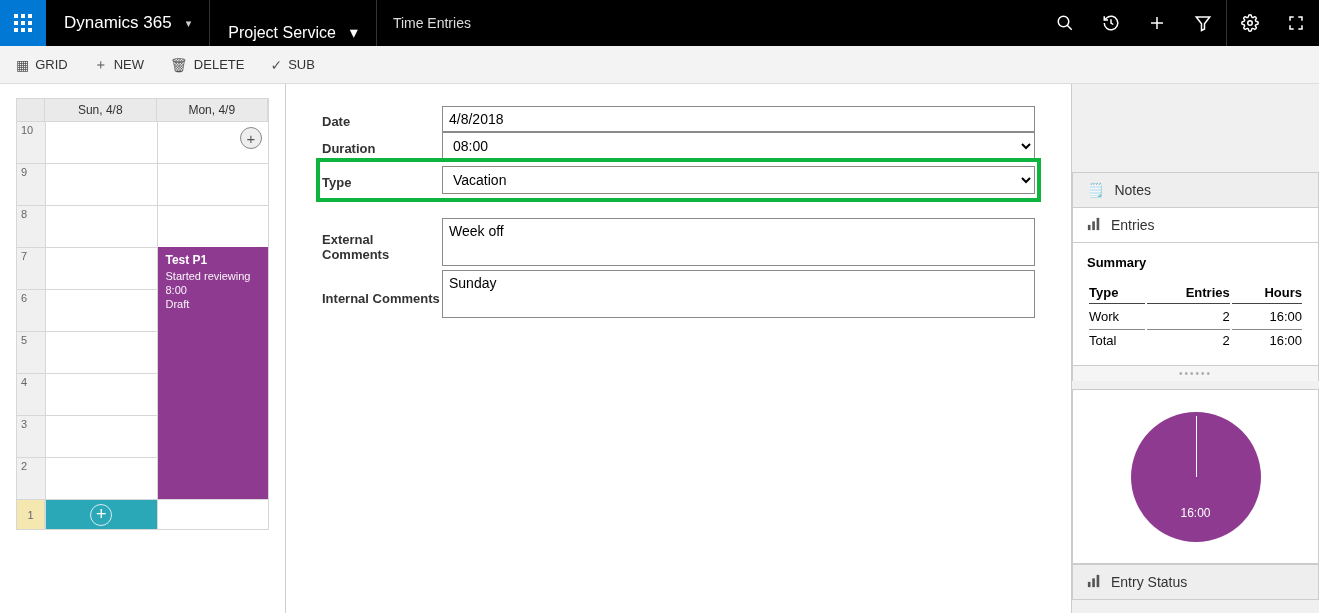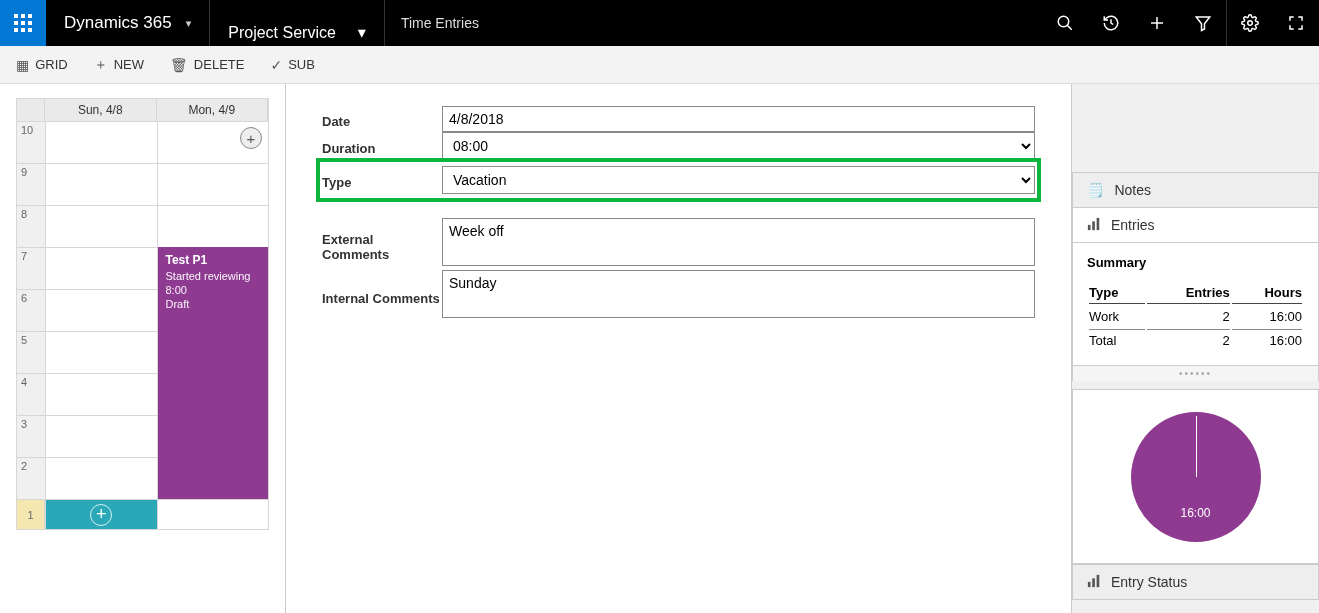--- a/index.html
+++ b/index.html
@@ -4,21 +4,21 @@
 <style>
 * { box-sizing: border-box; margin: 0; padding: 0; font-family: "Segoe UI", Arial, sans-serif; }
 html, body { width: 1319px; height: 613px; overflow: hidden; background: #fff; }
 
 
 .topbar { height: 46px; background: #000; color: #fff; display: flex; align-items: center; }
 .waffle { width: 46px; height: 46px; background: #0078d4; display: flex; align-items: center; justify-content: center; }
 .waffle svg { width: 18px; height: 18px; }
 .brand { padding: 0 18px; font-size: 17px; display: flex; align-items: center; gap: 14px; }
 .brand .chev { font-size: 11px; color: #ccc; }
-.module { padding: 0 18px; font-size: 16px; display: flex; align-items: flex-end; gap: 22px; margin-top: 19px; }
+.module { padding: 0 18px; font-size: 16px; display: flex; align-items: flex-end; gap: 14px; margin-top: 19px; }
 .divider { width: 1px; height: 46px; background: #333; }
 .crumb { padding: 0 16px; font-size: 14px; color: #ddd; text-align: right; }
 .topbar-spacer { flex: 1; }
 .top-icons { display: flex; }
 .top-icons .icon-btn { width: 46px; height: 46px; display: flex; align-items: center; justify-content: center; color: #fff; }
 .top-icons .vdiv { width: 1px; height: 46px; background: #333; }
 
 
 .cmdbar { height: 38px; background: #f3f3f3; border-bottom: 1px solid #ddd; display: flex; align-items: center; padding: 0 10px; gap: 14px; font-size: 13px; color: #333; }
 .cmdbar .cmd { display: flex; align-items: center; gap: 6px; padding: 4px 6px; }

